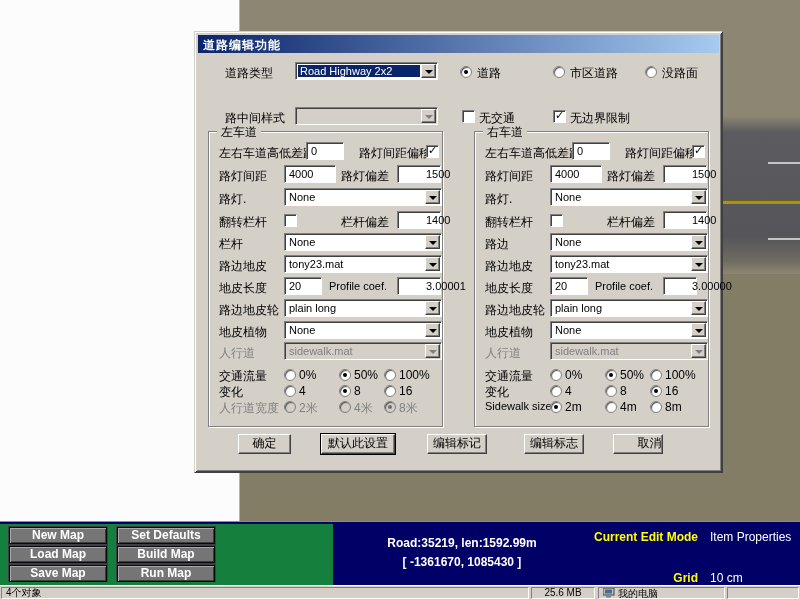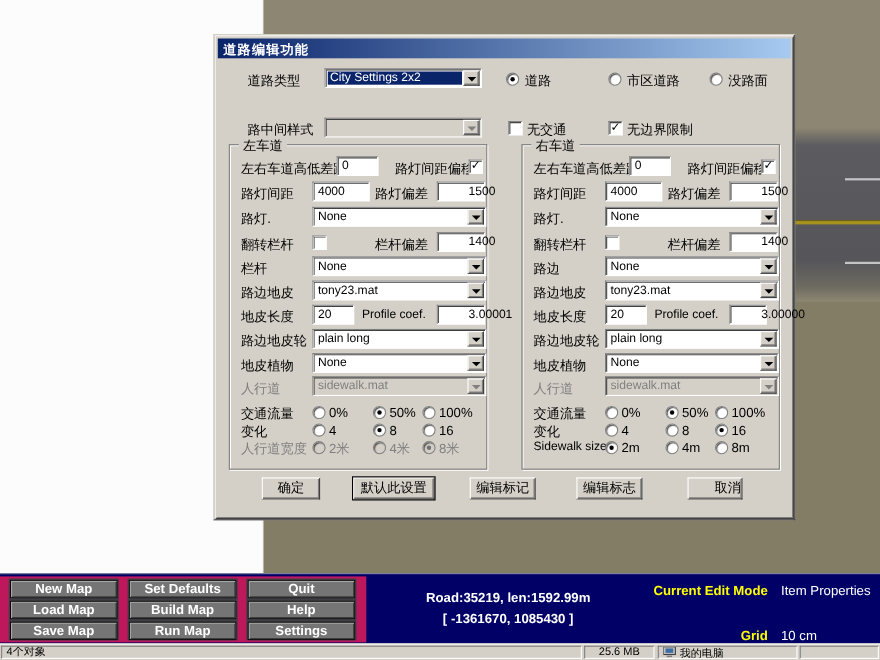--- a/index.html
+++ b/index.html
@@ -62,21 +62,21 @@
   .gx1{left:10px;} .gx2{left:75px;} .gx3{left:132px;} .gx4{left:188px;padding-left:28px;}
   .r1{top:10px;}.r2{top:33px;}.r3{top:56px;}.r4{top:79px;}.r5{top:101px;}.r6{top:123px;}
   .r7{top:145px;}.r8{top:167px;}.r9{top:189px;}.r10{top:210px;}.r11{top:233px;}.r12{top:249px;}.r13{top:265px;}
 
   .dbutton{position:absolute;top:402px;height:20px;background:#d4d0c8;border:1px solid;border-color:#fff #404040 #404040 #fff;
            box-shadow:inset -1px -1px 0 #808080;box-sizing:border-box;text-align:center;line-height:17px;cursor:default;}
   .dbutton.default{outline:1px solid #000;}
 
   
   .toolbar{position:absolute;left:0;top:521px;width:800px;height:64px;background:#000066;border-top:1px solid #8a8aa8;box-sizing:border-box;}
-  .tb-left{position:absolute;left:0;top:2px;width:333px;height:60px;background:#be185d;}
+  .tb-left{position:absolute;left:0;top:2px;width:333px;height:76px;background:#15803d;}
   .tb-col{position:absolute;top:2px;width:100px;height:56px;background:#3e3e46;padding:1px;box-sizing:border-box;
           display:flex;flex-direction:column;gap:2px;}
   .tb-col1{left:8px;} .tb-col2{left:116px;} .tb-col3{left:224px;}
   .tbtn{flex:1;background:#757575;border:1px solid #0a0a0a;box-shadow:inset 1px 1px 0 #a8a8a8,inset -1px -1px 0 #3c3c3c;
         color:#fff;font-weight:bold;font-size:12px;text-align:center;line-height:15px;cursor:default;}
   .road-info{position:absolute;left:336px;top:0;width:252px;height:64px;text-align:center;color:#fff;font-weight:bold;}
   .road-info .l1{margin-top:14px;}
   .road-info .l2{margin-top:5px;}
   .mode-row{position:absolute;left:560px;width:238px;height:14px;}
   .mode-row .ylbl{position:absolute;left:0;width:138px;text-align:right;color:#ffff00;font-weight:bold;white-space:nowrap;}
@@ -108,21 +108,21 @@
 <div class="white-panel"></div>
 
 <div class="dialog">
   <div class="titlebar">
     <span>道路编辑功能</span>
   </div>
 
   <div class="row" style="top:30px;">
     <span class="lbl" style="left:30px;">道路类型</span>
     <div class="combo sel" style="left:100px;width:143px;">
-      <span class="ctext">City Settings 2x2</span>
+      <span class="ctext">Road Highway 2x2</span>
       <span class="dbtn">
           <i class="tri"></i>
         </span>
     </div>
     <span class="rb on" style="left:265px;"></span>
     <span class="optl" style="left:282px;">道路</span>
     <span class="rb" style="left:358px;"></span>
     <span class="optl" style="left:375px;">市区道路</span>
     <span class="rb" style="left:450px;"></span>
     <span class="optl" style="left:467px;">没路面</span>
@@ -360,39 +360,34 @@
       <span class="optl" style="left:145px;">4m</span>
       <span class="rb" style="left:175px;"></span>
       <span class="optl" style="left:190px;">8m</span>
     </div>
   </div>
 
   <div class="dbutton" style="left:43px;width:53px;">确定</div>
   <div class="dbutton default" style="left:126px;width:74px;">默认此设置</div>
   <div class="dbutton" style="left:232px;width:60px;">编辑标记</div>
   <div class="dbutton" style="left:329px;width:60px;">编辑标志</div>
-  <div class="dbutton" style="left:430px;width:50px;padding-left:23px;">取消</div>
+  <div class="dbutton" style="left:418px;width:50px;padding-left:23px;">取消</div>
 </div>
 
 <div class="toolbar">
   <div class="tb-left">
     <div class="tb-col tb-col1">
       <div class="tbtn">New Map</div>
       <div class="tbtn">Load Map</div>
       <div class="tbtn">Save Map</div>
     </div>
     <div class="tb-col tb-col2">
       <div class="tbtn">Set Defaults</div>
       <div class="tbtn">Build Map</div>
       <div class="tbtn">Run Map</div>
-    </div>
-    <div class="tb-col tb-col3">
-      <div class="tbtn">Quit</div>
-      <div class="tbtn">Help</div>
-      <div class="tbtn">Settings</div>
     </div>
   </div>
 
   <div class="road-info">
     <div class="l1">Road:35219, len:1592.99m</div>
     <div class="l2">[ -1361670, 1085430 ]</div>
   </div>
 
   <div class="mode-row mr1">
     <span class="ylbl">Current Edit Mode</span>

